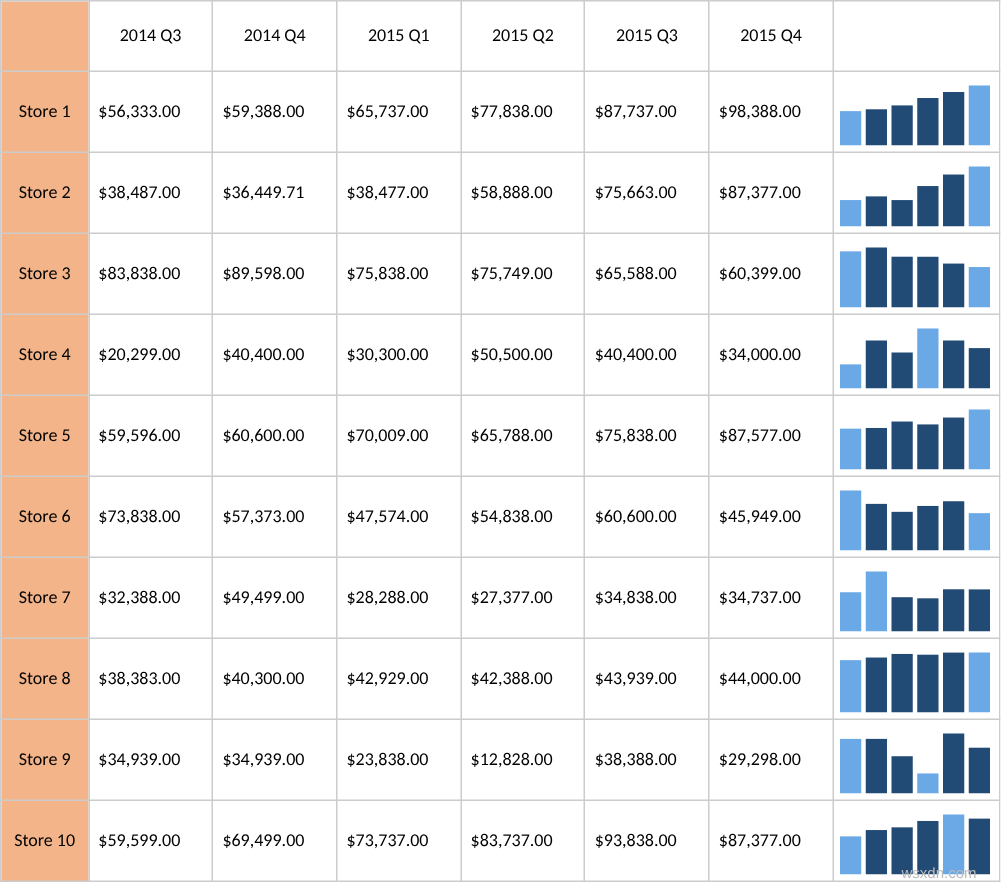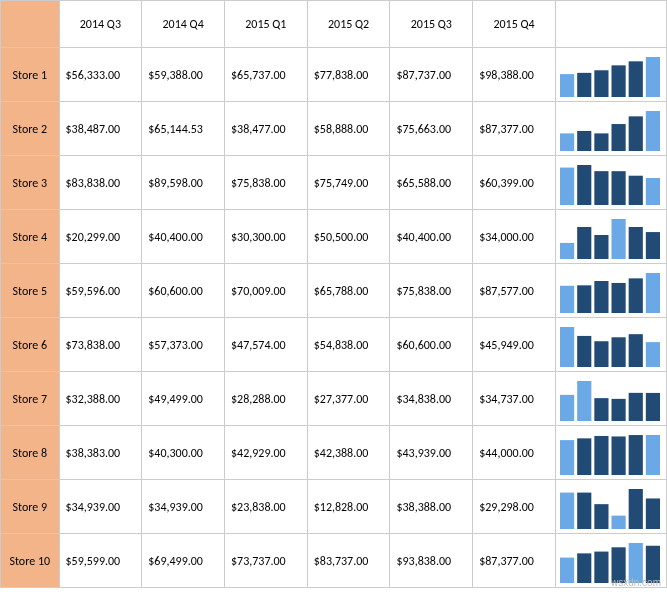--- a/index.html
+++ b/index.html
@@ -47,21 +47,21 @@
   svg.sparkline {
     display: block;
     width: 100px;
     height: 44px;
   }
   .bar-light { fill: #6aa8e6; }
   .bar-dark  { fill: #214a75; }
   .watermark {
     position: fixed;
     bottom: 4px;
-    right: 6px;
+    right: 16px;
     font-size: 10px;
     color: #bbb;
     font-family: Arial, sans-serif;
   }
 </style>
 </head>
 <body>
 
 <table>
   <thead>
@@ -94,21 +94,21 @@
             <rect x="34.33" y="17.27" width="14.17" height="26.73" class="bar-dark"></rect>
             <rect x="51.50" y="12.35" width="14.17" height="31.65" class="bar-dark"></rect>
             <rect x="68.67" y="8.33" width="14.17" height="35.67" class="bar-dark"></rect>
             <rect x="85.83" y="4.00" width="14.17" height="40.00" class="bar-light"></rect>
           </svg>
         </td>
       </tr>
       <tr>
         <th class="rowhdr">Store 2</th>
         <td class="val">$38,487.00</td>
-        <td class="val">$65,144.53</td>
+        <td class="val">$36,449.71</td>
         <td class="val">$38,477.00</td>
         <td class="val">$58,888.00</td>
         <td class="val">$75,663.00</td>
         <td class="val">$87,377.00</td>
         <td class="spark">
           <svg class="sparkline" viewBox="0 0 100 44">
             <rect x="0.00" y="26.38" width="14.17" height="17.62" class="bar-light"></rect>
             <rect x="17.17" y="23.93" width="14.17" height="20.07" class="bar-dark"></rect>
             <rect x="34.33" y="26.39" width="14.17" height="17.61" class="bar-dark"></rect>
             <rect x="51.50" y="17.04" width="14.17" height="26.96" class="bar-dark"></rect>

